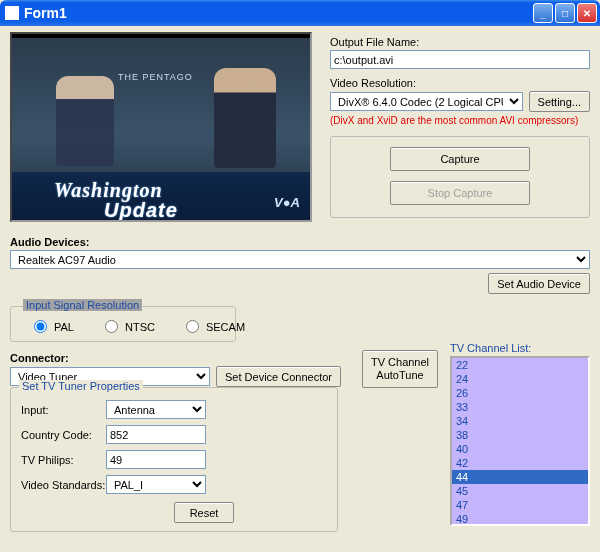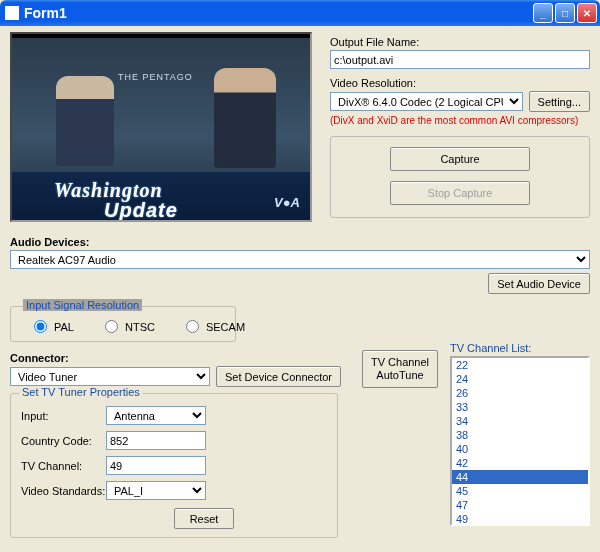--- a/index.html
+++ b/index.html
@@ -46,30 +46,30 @@
 
 .groupbox { border: 1px solid #c0c0b0; border-radius: 3px; padding: 10px 10px 8px 10px; margin-top: 12px; position: relative; }
 .groupbox > .gtitle { position: absolute; top: -8px; left: 12px; background: #a3a3a3; padding: 0 3px; }
 .blue { color: #1a4ba8; }
 .radios { display: flex; gap: 26px; align-items: center; padding-left: 8px; }
 .radios label { display: flex; align-items: flex-end; gap: 4px; }
 
 .connector-area { margin-top: 10px; }
 .conn-row { display: flex; gap: 6px; align-items: center; }
 
-.tuner-box { border: 1px solid #c0c0b0; border-radius: 3px; padding: 12px 10px 8px 10px; margin-top: 6px; width: 328px; position: relative; }
+.tuner-box { border: 1px solid #c0c0b0; border-radius: 3px; padding: 12px 10px 8px 10px; margin-top: 0; width: 328px; position: relative; }
 .tuner-box .gtitle { position: absolute; top: -8px; left: 8px; background: #ece9d8; padding: 0 3px; color: #1a4ba8; }
 .tuner-grid { display: grid; grid-template-columns: 85px 100px; row-gap: 6px; align-items: center; }
 
 .bottom-flex { display: flex; gap: 12px; }
 .autotune-btn { width: 76px; height: 38px; text-align: center; line-height: 13px; padding: 4px; margin-top: 8px; }
 
 .channel-panel { flex: 1; margin-top: 0; }
 .channel-panel .lblc { color: #1a4ba8; margin-bottom: 2px; }
-.listbox { width: 140px; height: 170px; border: 2px inset #fff; background: #ffffff; overflow-y: scroll; }
+.listbox { width: 140px; height: 170px; border: 2px inset #fff; background: #c4b5fd; overflow-y: scroll; }
 .listbox-inner { }
 .listbox .item { padding: 0 4px; color: #1a4ba8; height: 14px; line-height: 14px; }
 .listbox .item.sel { background: #316ac5; color: #fff; }
 
 
 .listbox::-webkit-scrollbar { width: 16px; }
 .listbox::-webkit-scrollbar-track { background: #e8e6dc; }
 .listbox::-webkit-scrollbar-thumb { background: #cbd6e6; border: 1px solid #9aa; }
 .listbox::-webkit-scrollbar-button { background: #d6e1f1; height: 16px; border: 1px solid #9aa; }
 </style>
@@ -159,21 +159,21 @@
         </div>
       </div>
 
       <div class="tuner-box">
         <div class="gtitle">Set TV Tuner Properties</div>
         <div class="tuner-grid">
           <div>Input:</div>
           <select class="win"><option>Antenna</option></select>
           <div>Country Code:</div>
           <input class="win" value="852" style="">
-          <div>TV Channel:</div>
+          <div>TV Philips:</div>
           <input class="win" value="49" style="">
           <div>Video Standards:</div>
           <select class="win"><option>PAL_I</option></select>
         </div>
         <div style="text-align:center;margin-top:8px;margin-left:60px">
           <div class="btn" style="width:60px">Reset</div>
         </div>
       </div>
     </div>
 

